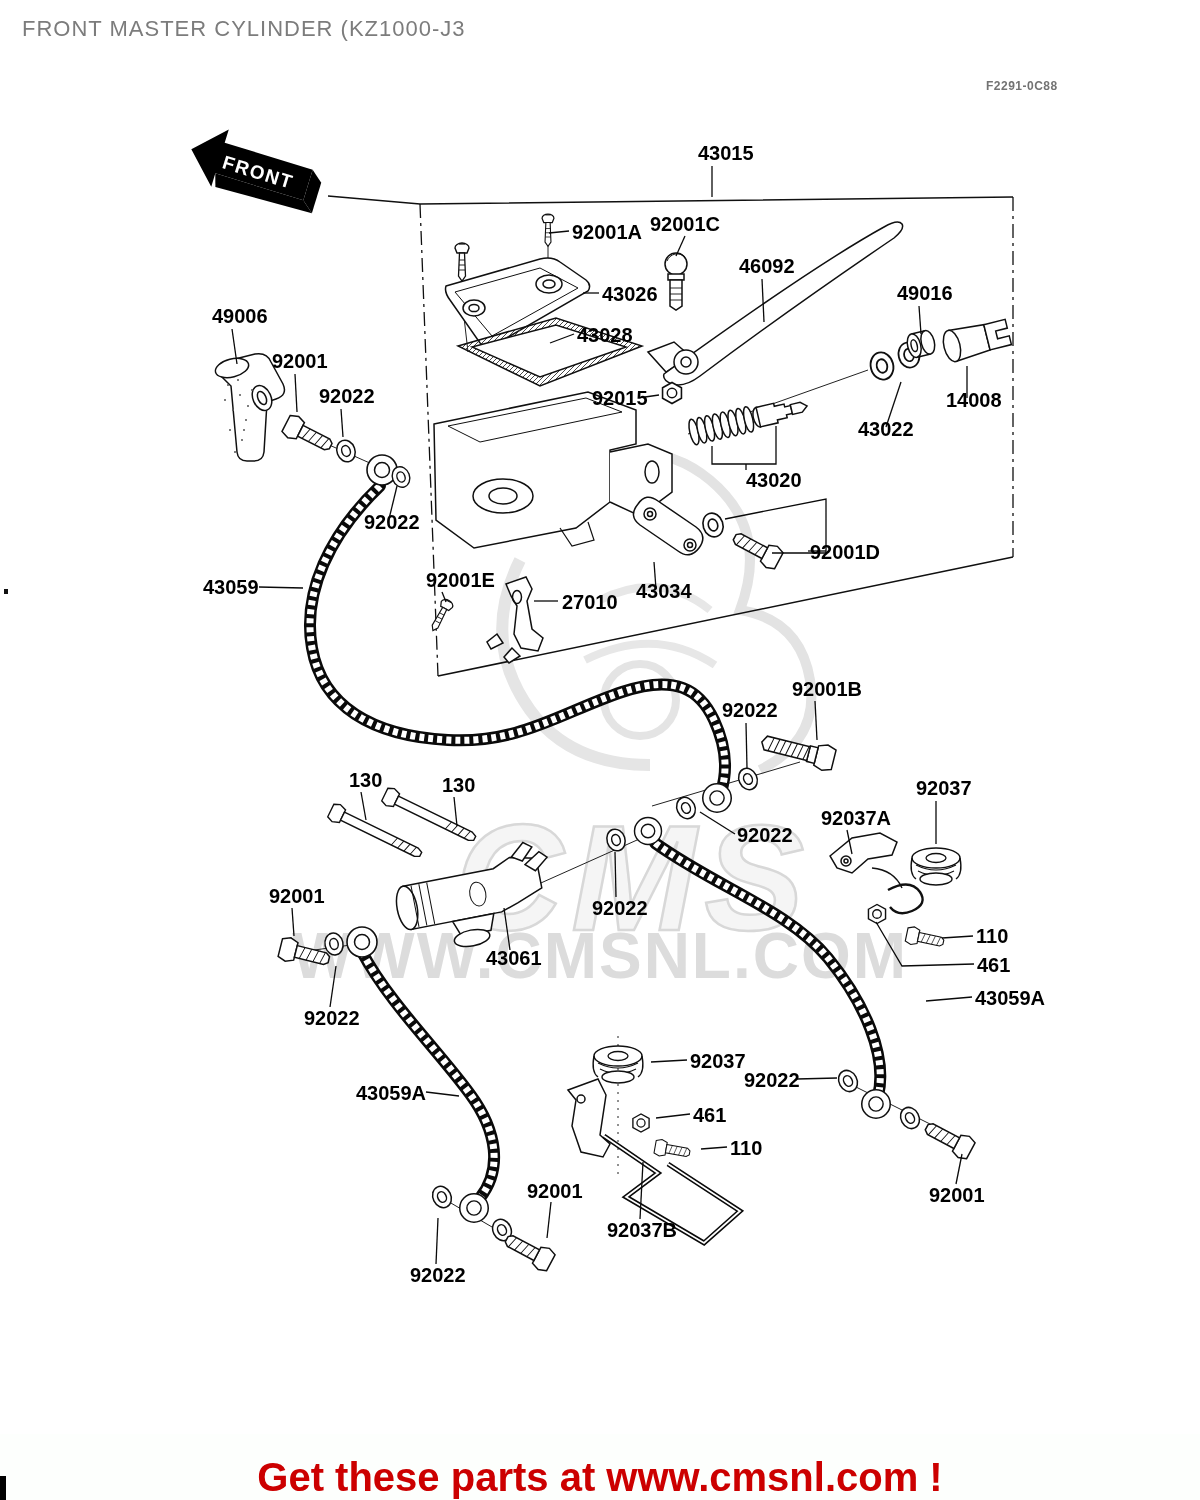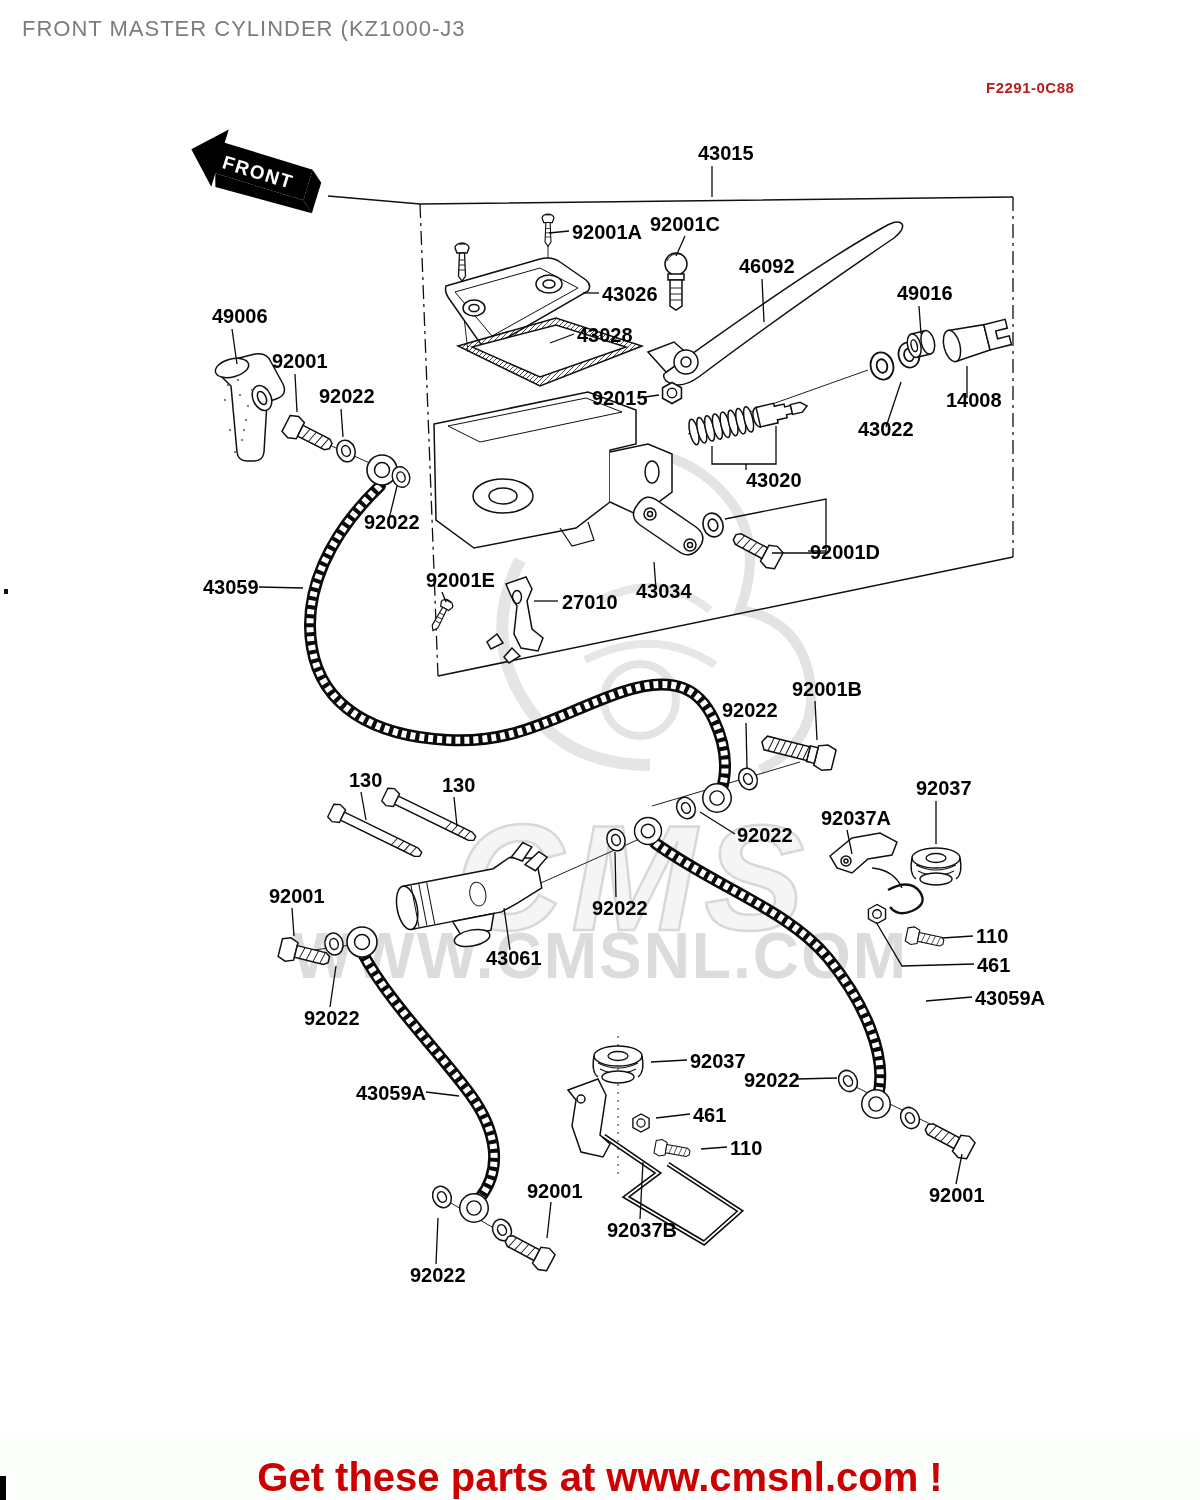--- a/index.html
+++ b/index.html
@@ -1,21 +1,21 @@
 <!DOCTYPE html>
 <html><head>
 <meta charset="utf-8">
 <style>
   html,body{margin:0;padding:0;background:#fff;}
   #page{position:relative;width:1200px;height:1500px;background:#fff;overflow:hidden;
         font-family:"Liberation Sans",sans-serif;}
   #page-title{position:absolute;left:22px;top:16px;font-size:22px;letter-spacing:1px;
         color:#7c7c7c;white-space:nowrap;}
-  #fiche-code{position:absolute;left:986px;top:79px;font-size:15px;font-weight:700;
-        letter-spacing:.5px;color:#b91c1c;}
+  #fiche-code{position:absolute;left:986px;top:79px;font-size:12px;font-weight:700;
+        letter-spacing:.5px;color:#737373;}
   #diagram{position:absolute;left:0;top:0;}
   .part-label{font-family:"Liberation Sans",sans-serif;font-weight:700;font-size:20px;
         fill:#000;stroke:none;}
   .leader{stroke:#0a0a0a;stroke-width:1.3;fill:none;}
   .axis{stroke:#222;stroke-width:1;fill:none;}
   .hoseA{stroke:#0a0a0a;stroke-width:12;fill:none;stroke-linecap:round;}
   .hoseB{stroke:#fff;stroke-width:7;fill:none;stroke-dasharray:5 4;}
   .wire{stroke:#0a0a0a;stroke-width:5;fill:none;}
   .wireI{stroke:#fff;stroke-width:1.8;fill:none;}
   .dot{fill:#555;stroke:none;}

